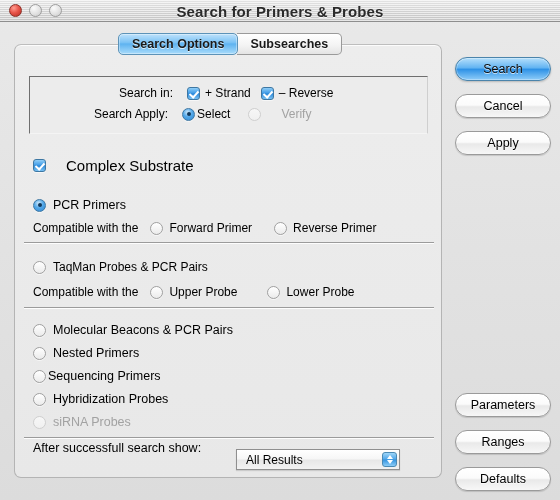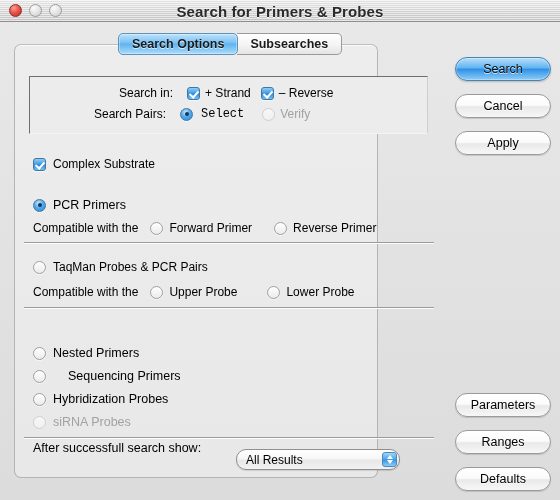--- a/index.html
+++ b/index.html
@@ -104,21 +104,21 @@
     border-radius: 0 5px 5px 0;
     margin-left: -1px;
     position: relative;
     z-index: 2;
   }
 
   
   .panel {
     position: absolute;
     left: 14px; top: 44px;
-    width: 364px; height: 434px;
+    width: 428px; height: 434px;
     background: linear-gradient(to bottom, #ededed 0%, #e8e8e8 100%);
     border: 1px solid #b4b4b4;
     border-top-color: #bdbdbd;
     border-radius: 7px;
     box-shadow: 0 1px 0 rgba(255,255,255,0.8) inset;
     box-sizing: border-box;
     padding-left: 22px;
   }
 
   
@@ -208,21 +208,21 @@
     height: 1px;
     background: #9b9b9b;
     box-shadow: 0 1px 0 rgba(255,255,255,0.9);
   }
 
   
   .popup {
     position: absolute;
     height: 21px;
     border: 1px solid #8f8f8f;
-    border-radius: 10px;
+    border-radius: 0;
     background: linear-gradient(to bottom, #ffffff 0%, #f6f6f6 48%, #e7e7e7 52%, #f2f2f2 100%);
     box-sizing: border-box;
     box-shadow: 0 1px 1px rgba(0,0,0,0.12);
   }
   .popup-value {
     position: absolute;
     left: 9px; top: 3px;
     font-size: 12px;
     color: #000;
   }
@@ -298,31 +298,31 @@
 
     <div class="groupbox">
       <div class="row" style="left:89px; top:9px;">
         <span class="lbl">Search in:</span>
         <span class="cb cb-on" style="margin-left:14px;"></span>
         <span class="lbl" style="margin-left:5px;">+ Strand</span>
         <span class="cb cb-on" style="margin-left:10px;"></span>
         <span class="lbl" style="margin-left:5px;">– Reverse</span>
       </div>
       <div class="row" style="left:64px; top:30px;">
-        <span class="lbl">Search Pairs:</span>
+        <span class="lbl">Search Apply:</span>
         <span class="rb rb-on" style="margin-left:14px;"></span>
-        <span class="lbl" style="margin-left:8px;font-family:Liberation Mono, monospace;">Select</span>
+        <span class="lbl" style="margin-left:2px;">Select</span>
         <span class="rb rb-dis" style="margin-left:18px;"></span>
-        <span class="lbl lbl-dim" style="margin-left:5px;">Verify</span>
+        <span class="lbl lbl-dim" style="margin-left:20px;">Verify</span>
       </div>
     </div>
 
     <div class="row" style="left:18px; top:112px;">
       <span class="cb cb-on"></span>
-      <span class="lbl" style="margin-left:7px; font-size:12px;">Complex Substrate</span>
+      <span class="lbl" style="margin-left:20px; font-size:15px;">Complex Substrate</span>
     </div>
 
     <div class="row" style="left:18px; top:153px;">
       <span class="rb rb-on"></span>
       <span class="lbl" style="margin-left:7px; font-size:12.5px;">PCR Primers</span>
     </div>
     <div class="row" style="left:18px; top:176px;">
       <span class="lbl">Compatible with the</span>
       <span class="rb rb-off" style="margin-left:12px;"></span>
       <span class="lbl" style="margin-left:6px;">Forward Primer</span>
@@ -339,27 +339,31 @@
     <div class="row" style="left:18px; top:240px;">
       <span class="lbl">Compatible with the</span>
       <span class="rb rb-off" style="margin-left:12px;"></span>
       <span class="lbl" style="margin-left:6px;">Upper Probe</span>
       <span class="rb rb-off" style="margin-left:30px;"></span>
       <span class="lbl" style="margin-left:6px;">Lower Probe</span>
     </div>
 
     <div class="sep" style="left:9px; top:262px; width:410px;"></div>
 
+    <div class="row" style="left:18px; top:278px;">
+      <span class="rb rb-off"></span>
+      <span class="lbl" style="margin-left:7px; font-size:12.5px;">Molecular Beacons &amp; PCR Pairs</span>
+    </div>
     <div class="row" style="left:18px; top:301px;">
       <span class="rb rb-off"></span>
       <span class="lbl" style="margin-left:7px; font-size:12.5px;">Nested Primers</span>
     </div>
     <div class="row" style="left:18px; top:324px;">
       <span class="rb rb-off"></span>
-      <span class="lbl" style="margin-left:22px; font-size:12.5px;">Sequencing Primers</span>
+      <span class="lbl" style="margin-left:2px; font-size:12.5px;">Sequencing Primers</span>
     </div>
     <div class="row" style="left:18px; top:347px;">
       <span class="rb rb-off"></span>
       <span class="lbl" style="margin-left:7px; font-size:12.5px;">Hybridization Probes</span>
     </div>
     <div class="row" style="left:18px; top:370px;">
       <span class="rb rb-dis"></span>
       <span class="lbl lbl-dim" style="margin-left:7px; font-size:12.5px;">siRNA Probes</span>
     </div>
 

